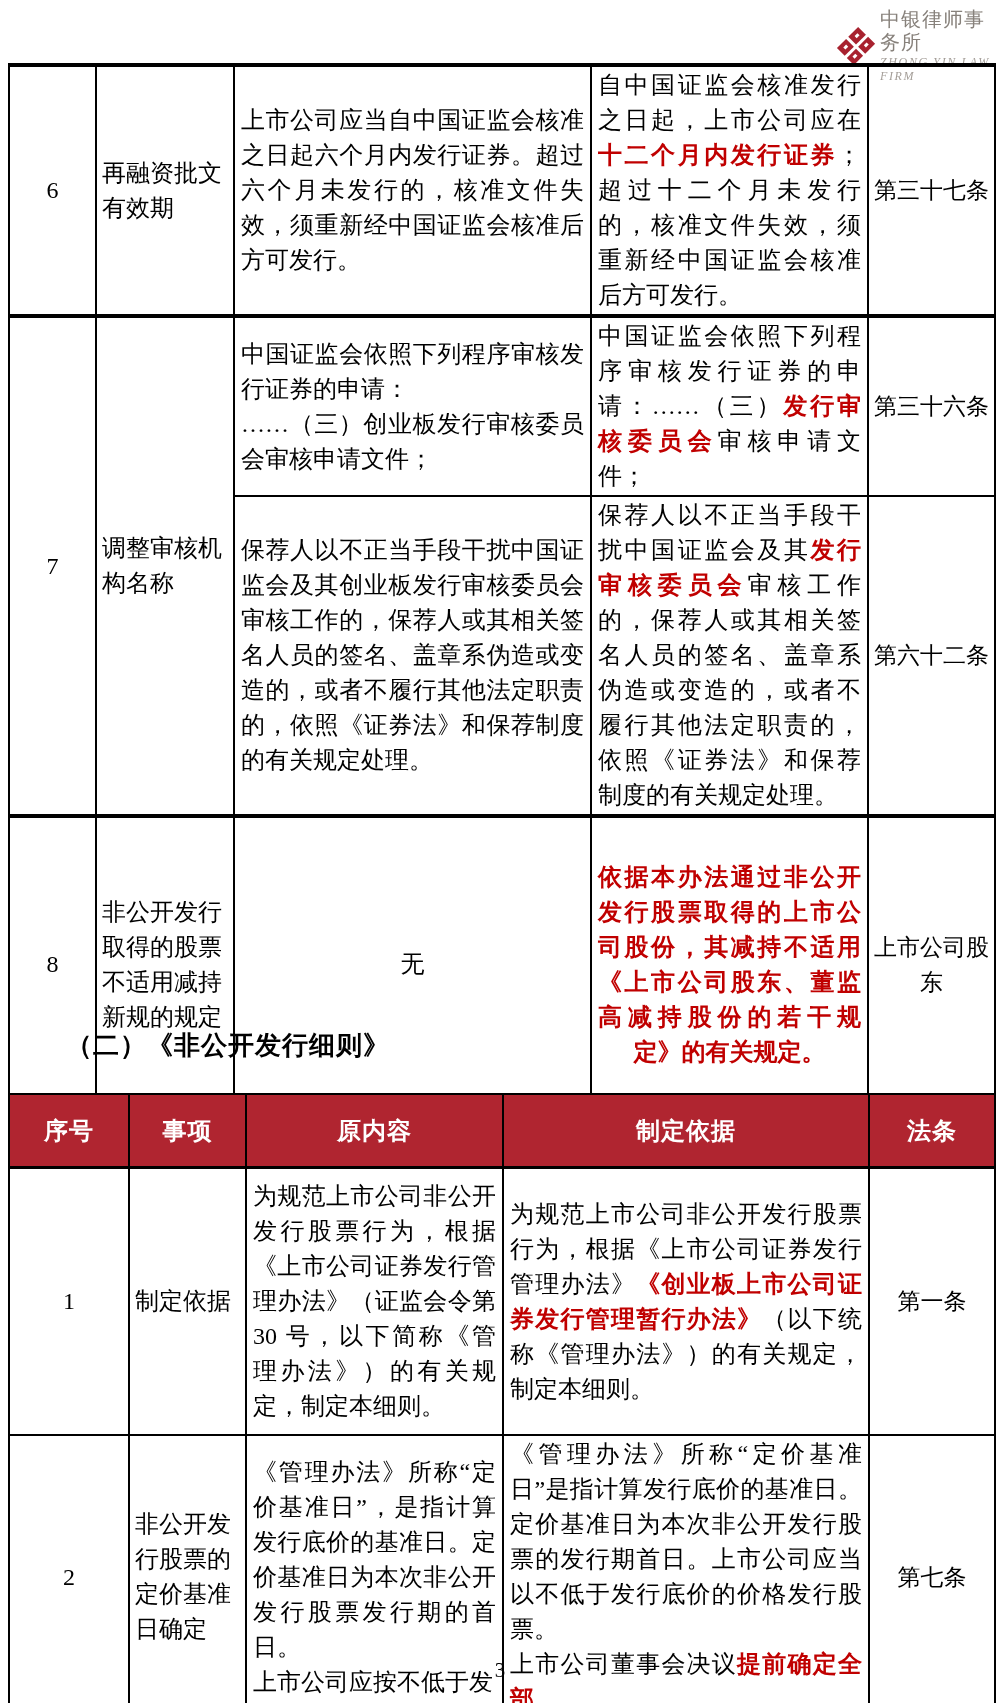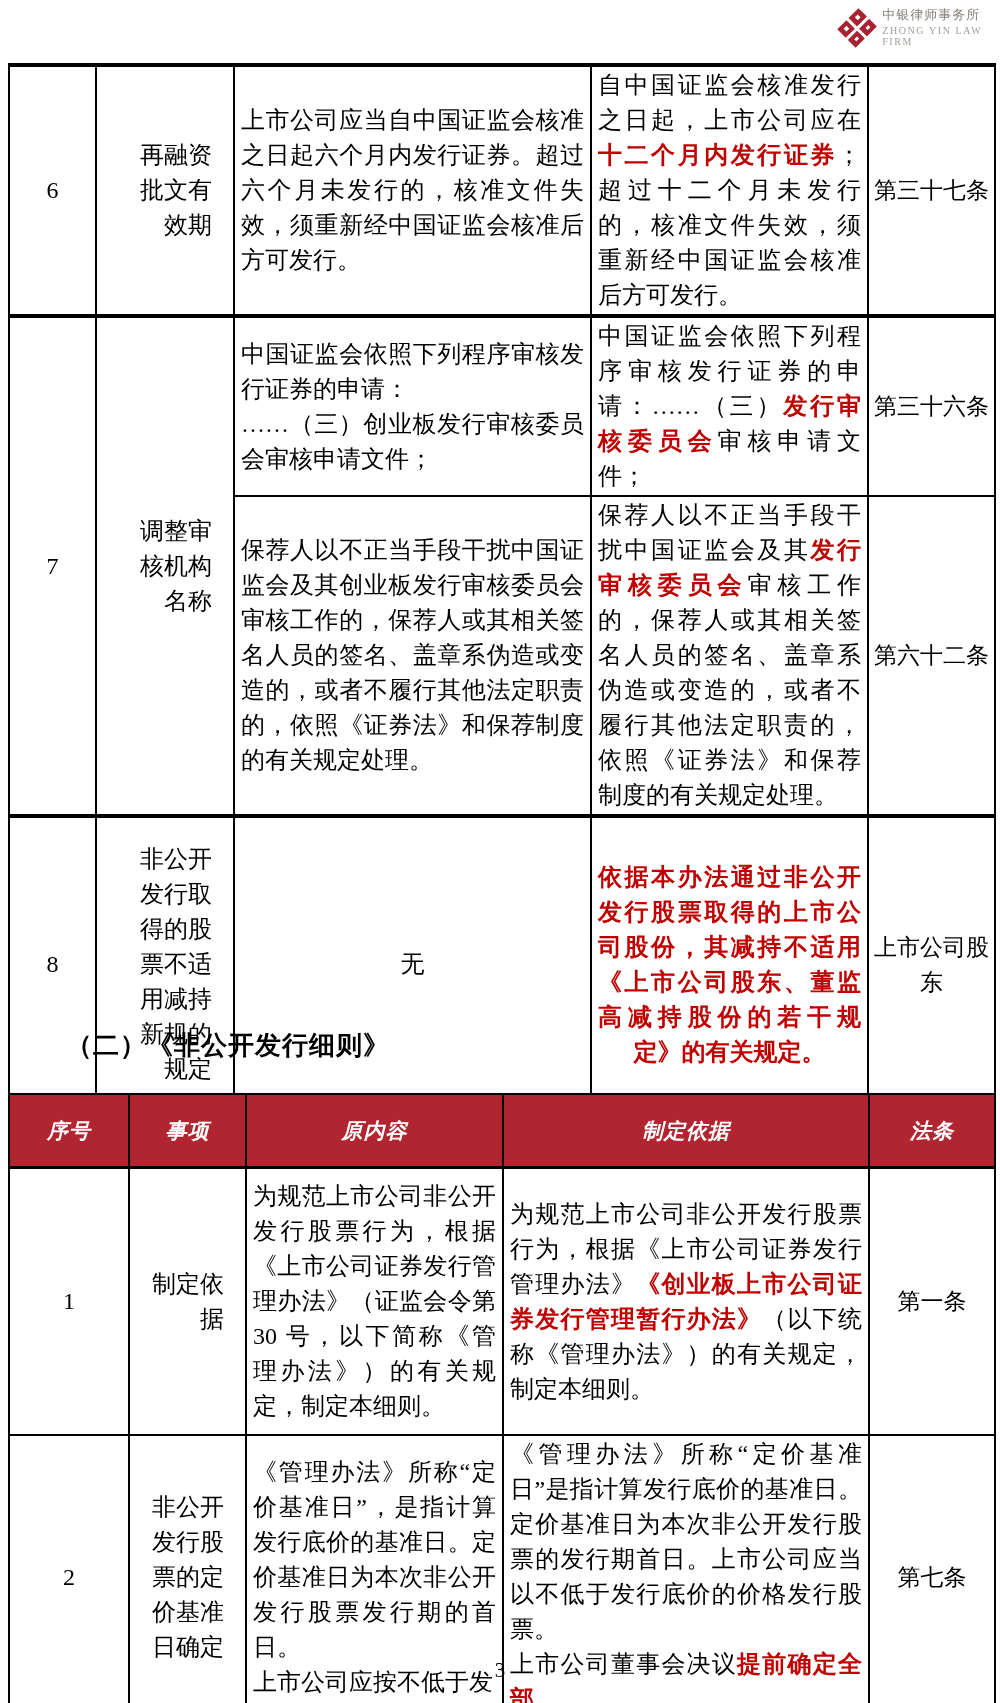--- a/index.html
+++ b/index.html
@@ -14,40 +14,40 @@
     font-family:"Liberation Serif","DejaVu Serif",serif;color:#000;
     overflow:hidden;
   }
   
   .logo{position:absolute;left:840px;top:8px;display:flex;align-items:center;gap:12px;}
   .logo-icon{width:30px;height:30px;transform:rotate(45deg);display:grid;
     grid-template-columns:1fr 1fr;grid-template-rows:1fr 1fr;gap:3px;margin-left:4px;}
   .logo-icon .d{background:var(--brand);position:relative;}
   .logo-icon .d::after{content:"";position:absolute;left:34%;top:34%;width:32%;height:32%;background:#fff;}
   .logo-text{display:flex;flex-direction:column;line-height:1.15;}
-  .logo-cn{font-size:13px;color:#87817b;letter-spacing:1px;}
-  .logo-en{font-size:10px;color:#a49e98;letter-spacing:1.6px;margin-top:2px;}
+  .logo-cn{font-size:20px;color:#87817b;letter-spacing:1px;}
+  .logo-en{font-size:12px;color:#a49e98;letter-spacing:1.6px;margin-top:2px;font-style:italic;}
   
   table{border-collapse:collapse;table-layout:fixed;position:absolute;left:8px;width:986px;}
   #t1{top:63px;}
   #t2{top:1093px;}
   td,th{border:2px solid var(--border);vertical-align:middle;overflow:hidden;}
   td{font-size:24px;line-height:35px;padding:1px 6px;}
   .c-no{text-align:center;padding:0 2px;}
-  .c-item{text-align:right;padding:1px 21px;}
+  .c-item{text-align:left;padding:1px 5px;}
   .c-content{text-align:justify;white-space:pre-wrap;margin-left:45px;}
   .c-law{text-align:center;font-size:23px;padding:1px 1px;}
   .c-center{text-align:center;}
   .last-center{text-align-last:center;}
   #t1 .thick-top td{border-top-width:4px;}
   #t1 tr:first-child td{border-top-width:4px;}
   #t1 tr:last-child td{border-bottom-width:4px;}
   #t2 thead th{
-    background:var(--hdr-bg);color:#fff;font-weight:bold;font-size:21px;
-    height:69px;border-bottom-width:3px;letter-spacing:1px;font-style:italic;
+    background:var(--hdr-bg);color:#fff;font-weight:bold;font-size:24px;
+    height:69px;border-bottom-width:3px;letter-spacing:1px;
   }
   #t2 tbody tr:last-child td{border-bottom-width:4px;}
   .run-n{}
   .run-b{font-weight:normal;}
   .run-rb{font-weight:bold;color:var(--red);}
   .h-r6 td{height:208px;}
   .h-r7a td{height:149px;}
   .h-r7b td{height:276px;}
   .h-r8 td{height:291px;}
   .h-t2r1 td{height:263px;}

